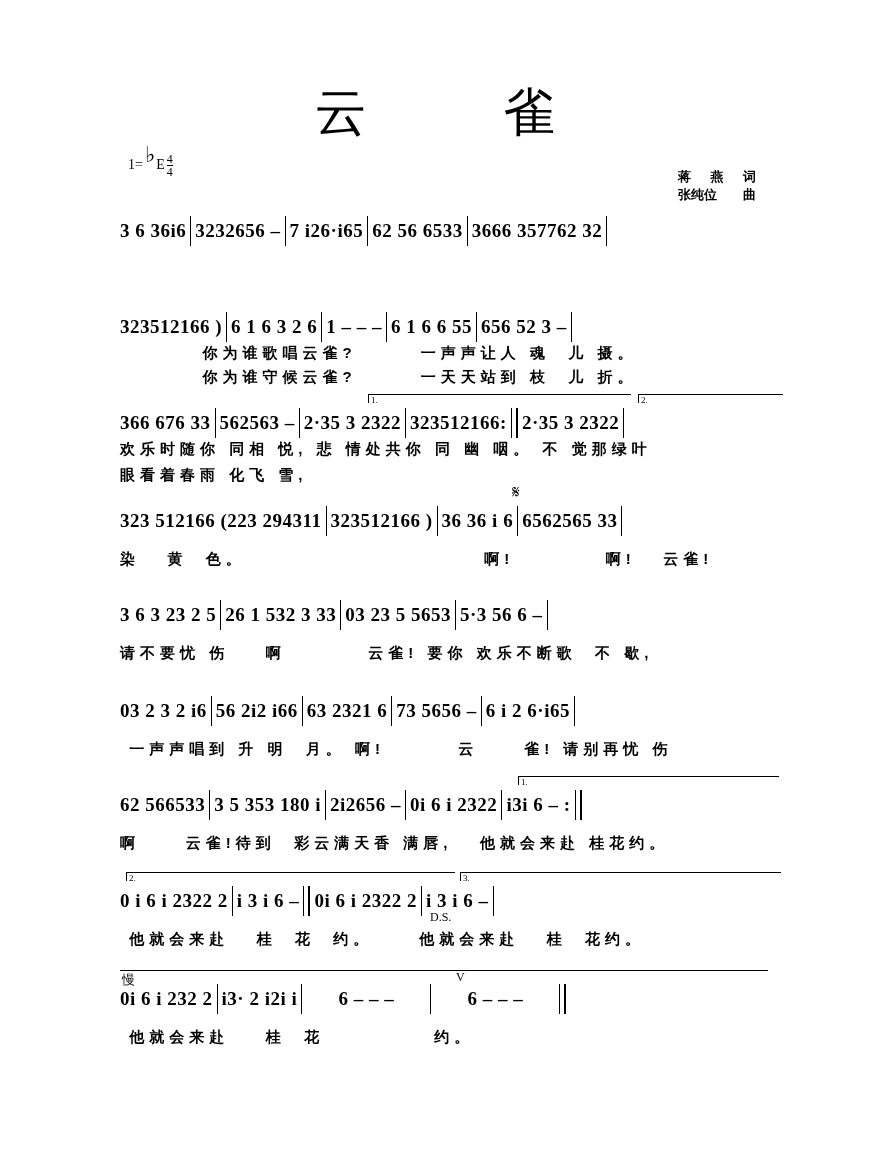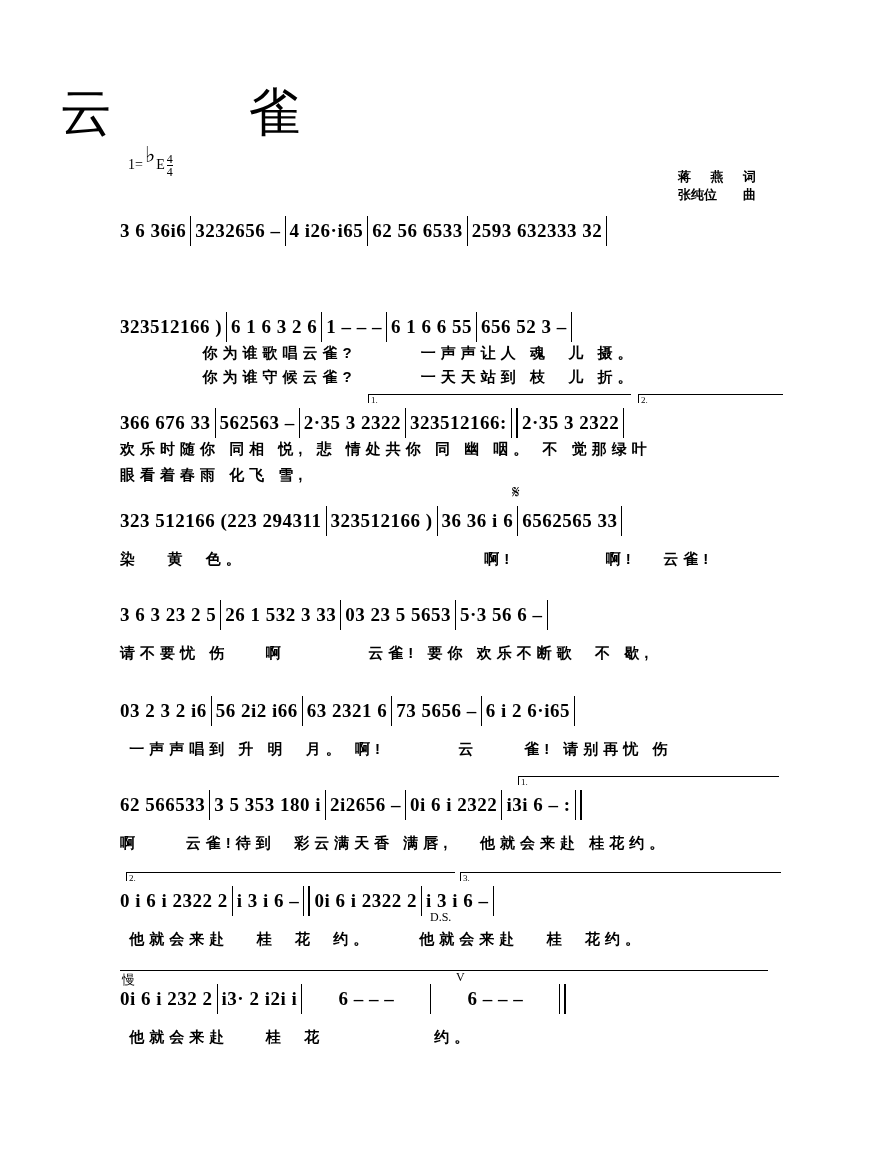--- a/index.html
+++ b/index.html
@@ -1,17 +1,17 @@
 <!DOCTYPE html>
 <html><head>
 <meta charset="utf-8">
 <style>
   html, body { margin: 0; padding: 0; background: #ffffff; }
   body { width: 870px; height: 1164px; position: relative; overflow: hidden; font-family: "Liberation Sans", sans-serif; color: #000; }
-  .title { position: absolute; top: 78px; left: 0; width: 870px; text-align: left; font-family: "DejaVu Serif", serif; font-size: 52px; letter-spacing: 60px; padding-left: 60px; box-sizing: border-box; }
+  .title { position: absolute; top: 78px; left: 0; width: 870px; text-align: center; font-family: "DejaVu Serif", serif; font-size: 52px; letter-spacing: 60px; padding-left: 60px; box-sizing: border-box; }
   .key { position: absolute; top: 152px; left: 128px; font-family: "Liberation Serif", serif; font-size: 14px; display: flex; align-items: center; }
   .key .flat { font-size: 22px; position: relative; top: -10px; margin: 0 1px 0 2px; }
   .key .frac { display: inline-flex; flex-direction: column; align-items: center; font-size: 12px; line-height: 12px; margin-left: 2px; }
   .key .frac span:first-child { border-bottom: 1px solid #000; }
   .credits { position: absolute; top: 168px; left: 678px; font-family: "DejaVu Sans", sans-serif; font-weight: bold; font-size: 13px; line-height: 18px; }
   .credits div { display: flex; justify-content: space-between; width: 78px; }
   .line { position: absolute; left: 120px; width: 660px; }
   .notes { position: absolute; left: 0; height: 30px; display: flex; align-items: center; white-space: nowrap; font-family: Liberation Serif, serif; font-weight: bold; font-size: 19px; letter-spacing: 0.5px; }
   .bar { display: inline-block; width: 1px; height: 30px; background: #000; margin: 0 4px; }
   .dbar { display: inline-block; width: 4px; height: 30px; border-left: 1px solid #000; border-right: 2px solid #000; margin: 0 4px; }
@@ -45,25 +45,25 @@
     <span>曲</span>
   </div>
 </div>
 
 <div class="line" style="top:216px">
   <div class="notes">
     <span>3 6 36i6</span>
       <span class="bar"></span>
     <span>3232656 –</span>
       <span class="bar"></span>
-    <span>4 i26·i65</span>
+    <span>7 i26·i65</span>
       <span class="bar"></span>
     <span>62 56 6533</span>
       <span class="bar"></span>
-    <span>2593 632333 32</span>
+    <span>3666 357762 32</span>
       <span class="bar"></span>
   </div>
 </div>
 
 <div class="line" style="top:312px">
   <div class="notes">
     <span>323512166 )</span>
       <span class="bar"></span>
     <span>6 1 6 3 2 6</span>
       <span class="bar"></span>

